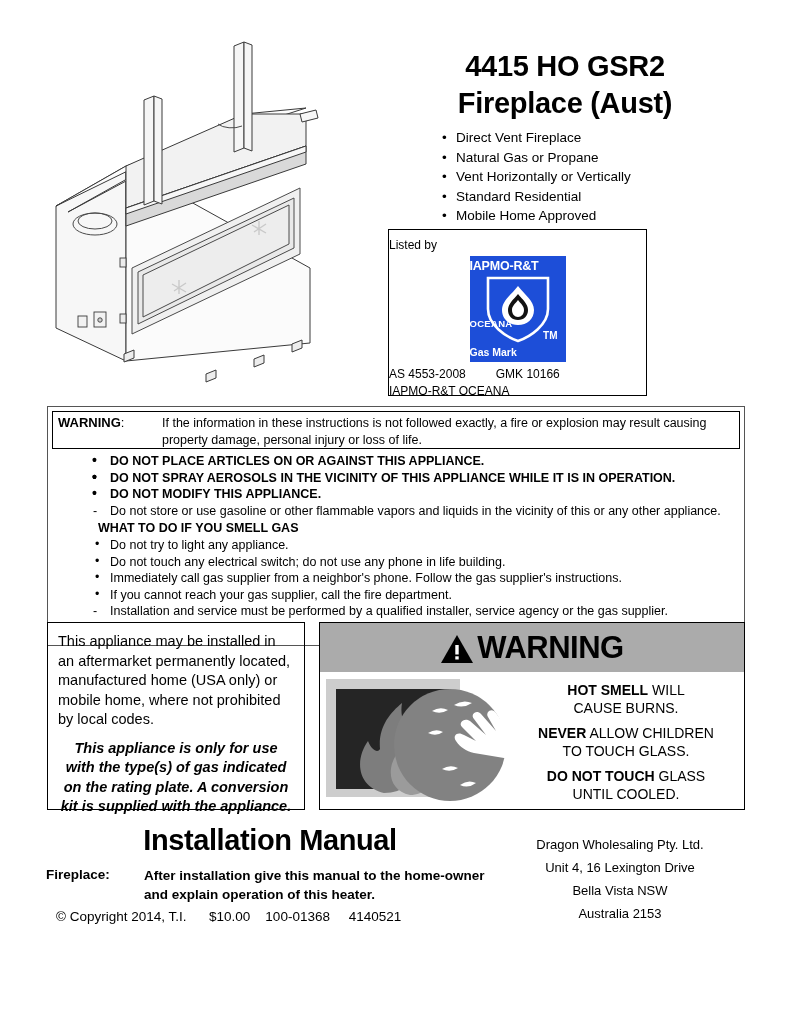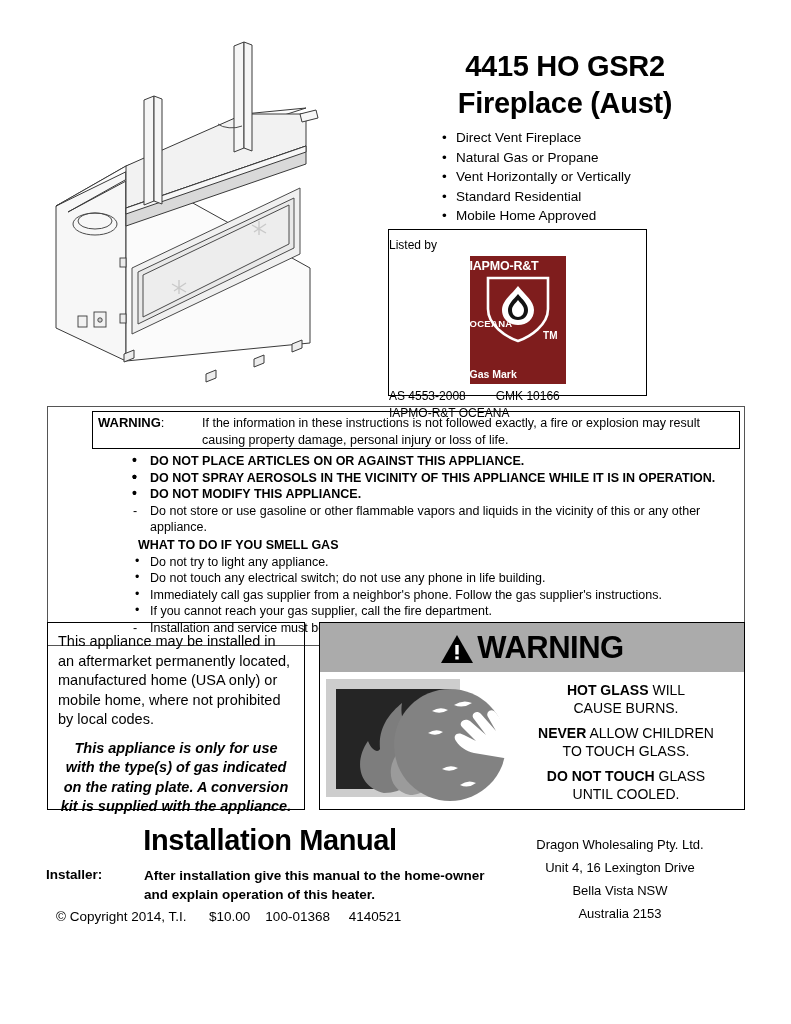--- a/index.html
+++ b/index.html
@@ -78,23 +78,23 @@
     box-sizing: border-box;
     text-align: left;
     background: #fff;
   }
   .cert-listed {
     font-size: 12px;
     margin-top: 8px;
   }
   .cert-logo {
     width: 96px;
-    height: 128px;
+    height: 106px;
     margin: 4px auto 0 auto;
-    background: #7f1d1d;
+    background: #1d4ed8;
     position: relative;
   }
   .cert-logo .logo-top {
     position: absolute;
     top: 3px; left: 0; right: 0;
     color: #ffffff;
     font-size: 12.5px;
     font-weight: bold;
     letter-spacing: -0.2px;
   }
@@ -141,21 +141,20 @@
 
   
   .warn-section {
     position: absolute;
     left: 47px;
     top: 406px;
     width: 698px;
     height: 240px;
     border: 1.2px solid #555;
     box-sizing: border-box;
-    padding-left: 40px;
   }
   .warn-head {
     margin: 4px 4px 0 4px;
     border: 1.3px solid #000;
     box-sizing: border-box;
     padding: 3px 4px 4px 4px;
     position: relative;
     height: 38px;
   }
   .warn-head .wlabel {
@@ -513,33 +512,33 @@
           <g fill="#ffffff">
             <path d="M108 36 q8 -5 16 -1 q-8 5 -16 1 Z"></path>
             <path d="M130 30 q9 -6 18 -2 q-9 6 -18 2 Z"></path>
             <path d="M104 58 q8 -5 15 -1 q-7 5 -15 1 Z"></path>
             <path d="M118 94 q8 -5 16 -1 q-8 5 -16 1 Z"></path>
             <path d="M136 110 q8 -6 16 -2 q-8 6 -16 2 Z"></path>
           </g>
         </svg>
 
         <div class="gw-text">
-          <p><b>HOT GLASS</b><span> WILL</span><br><span>CAUSE BURNS.</span></p>
+          <p><b>HOT SMELL</b><span> WILL</span><br><span>CAUSE BURNS.</span></p>
           <p><b>NEVER</b><span> ALLOW CHILDREN</span><br><span>TO TOUCH GLASS.</span></p>
           <p><b>DO NOT TOUCH</b><span> GLASS</span><br><span>UNTIL COOLED.</span></p>
         </div>
       </div>
     </div>
   </div>
 
   <div class="footer">
     <div class="footer-left">
       <div class="manual-title">Installation Manual</div>
       <div class="installer-row">
-        <span class="ins-label"><span>Installer</span><span>:</span></span>
+        <span class="ins-label"><span>Fireplace</span><span>:</span></span>
         <div class="ins-text">After installation give this manual to the home-owner and explain operation of this heater.</div>
       </div>
       <div class="copyright-row"><span>© Copyright 2014, T.I.</span>      <span>$10.00</span>    <span>100-01368</span>     <span>4140521</span></div>
     </div>
     <div class="footer-right">
       <p>Dragon Wholesaling Pty. Ltd.</p>
       <p>Unit 4, 16 Lexington Drive</p>
       <p>Bella Vista NSW</p>
       <p>Australia 2153</p>
     </div>

